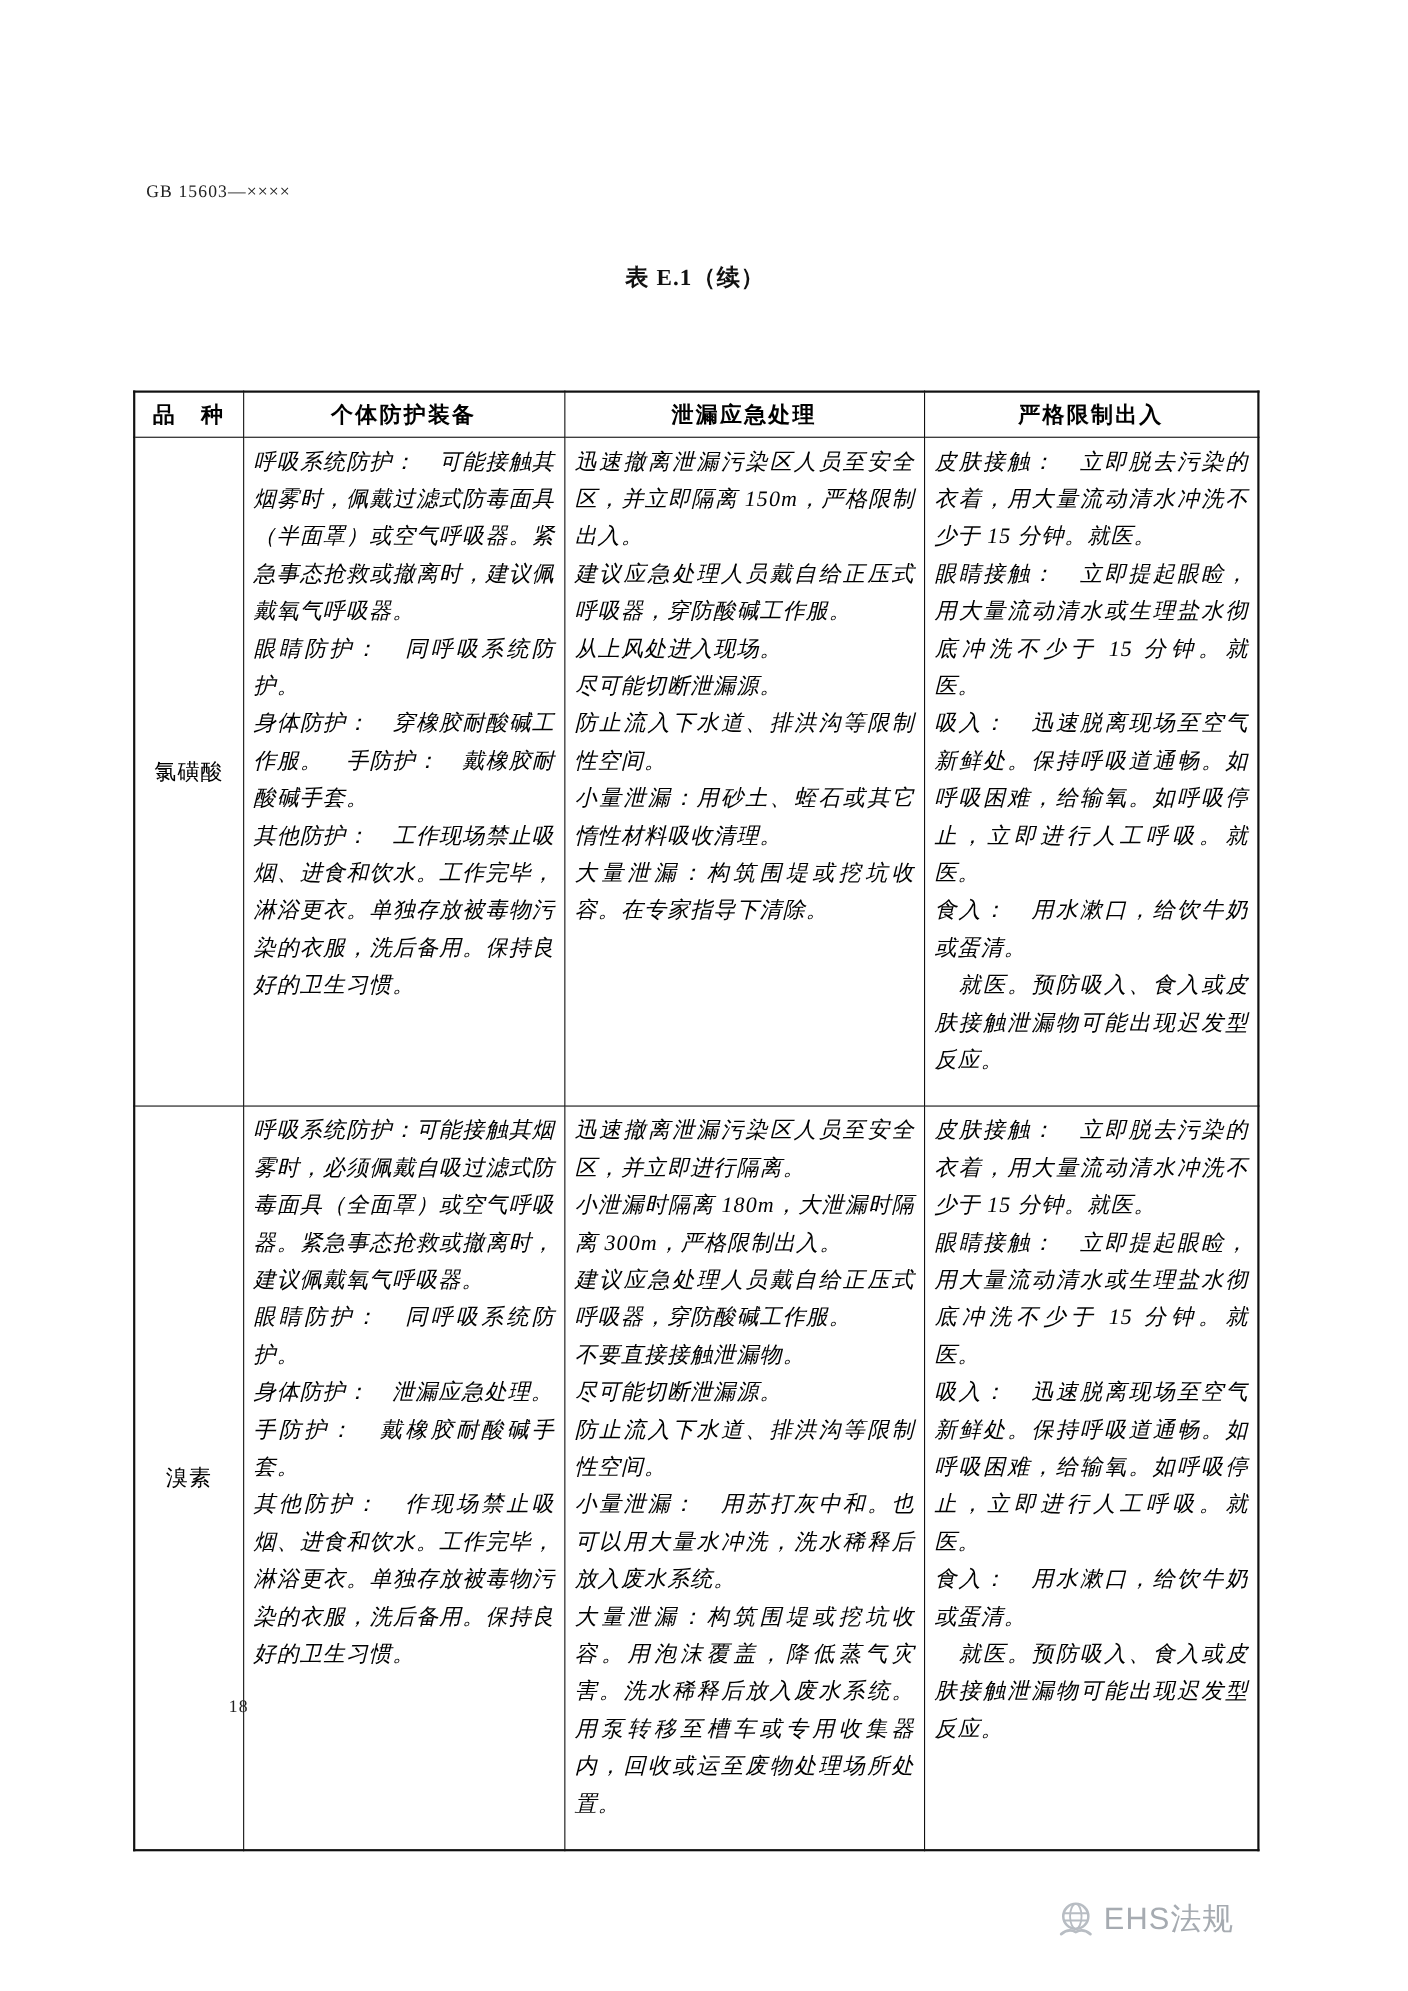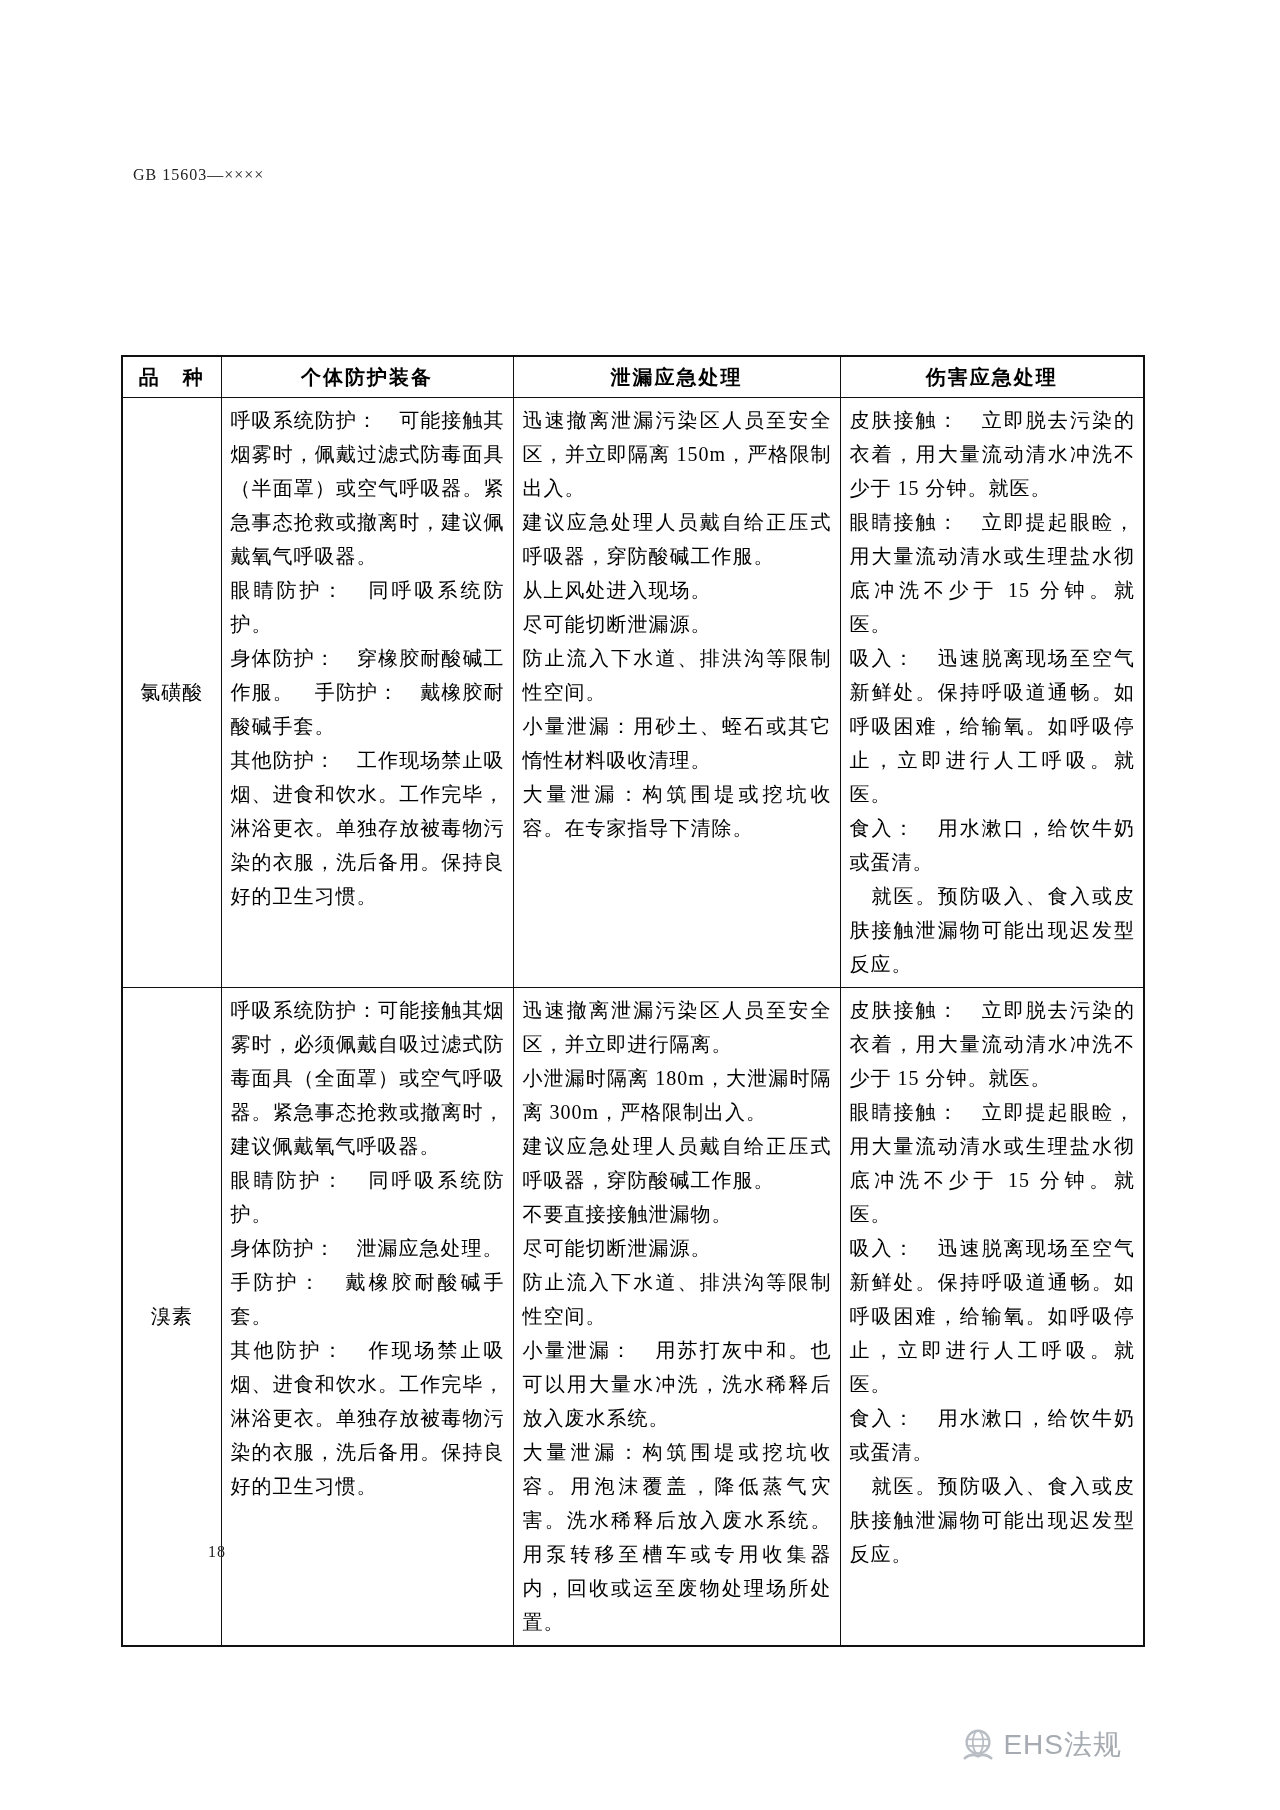--- a/index.html
+++ b/index.html
@@ -42,22 +42,23 @@
     letter-spacing:2px;
   }
   td.species{
     text-align:center;
     vertical-align:middle;
     letter-spacing:6px;
     font-size:21px;
   }
   td.content{
     vertical-align:top;
-    padding:5px 8px 6px 9px;
+    padding:5px 8px 24px 9px;
     line-height:34px;
+    font-style:italic;
   }
   td.content p{
     margin:0;
     text-align:justify;
   }
   tr.row-1{height:497px;}
   tr.row-2{height:610px;}
   .page-number{
     position:absolute;left:208px;top:1543px;
     font-size:16px;color:#222;letter-spacing:1px;
@@ -73,34 +74,35 @@
   }
   .wm-icon{width:38px;height:38px;display:block;}
 </style>
 </head>
 <body>
 
 <div class="page">
 
   <div class="doc-code">GB 15603—××××</div>
 
+  <div class="table-title">表 E.1（续）</div>
 
   <table class="hazard">
     <colgroup>
       <col style="width:99px">
       <col style="width:292px">
       <col style="width:327px">
       <col style="width:304px">
     </colgroup>
     <thead>
         <tr>
           <th>品　种</th>
           <th>个体防护装备</th>
           <th>泄漏应急处理</th>
-          <th>伤害应急处理</th>
+          <th>严格限制出入</th>
         </tr>
       </thead>
     <tbody>
         <tr class="row-1">
           <td class="species">氯磺酸</td>
           <td class="content">
             <p>呼吸系统防护：　可能接触其烟雾时，佩戴过滤式防毒面具（半面罩）或空气呼吸器。紧急事态抢救或撤离时，建议佩戴氧气呼吸器。</p>
             <p>眼睛防护：　同呼吸系统防护。</p>
             <p>身体防护：　穿橡胶耐酸碱工作服。　手防护：　戴橡胶耐酸碱手套。</p>
             <p>其他防护：　工作现场禁止吸烟、进食和饮水。工作完毕，淋浴更衣。单独存放被毒物污染的衣服，洗后备用。保持良好的卫生习惯。</p>

